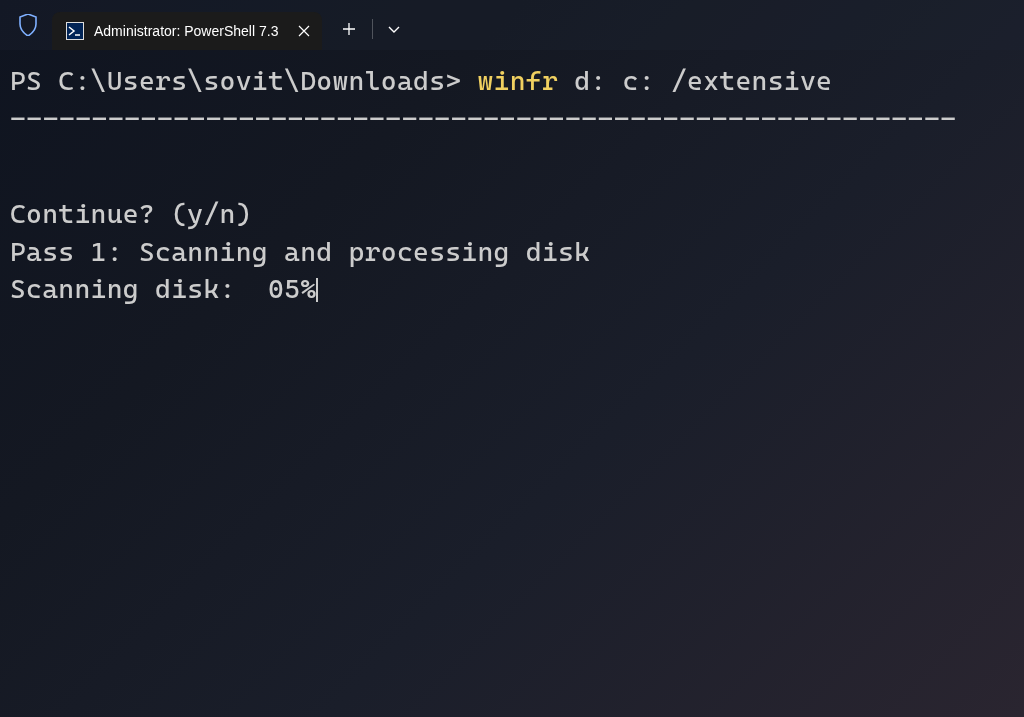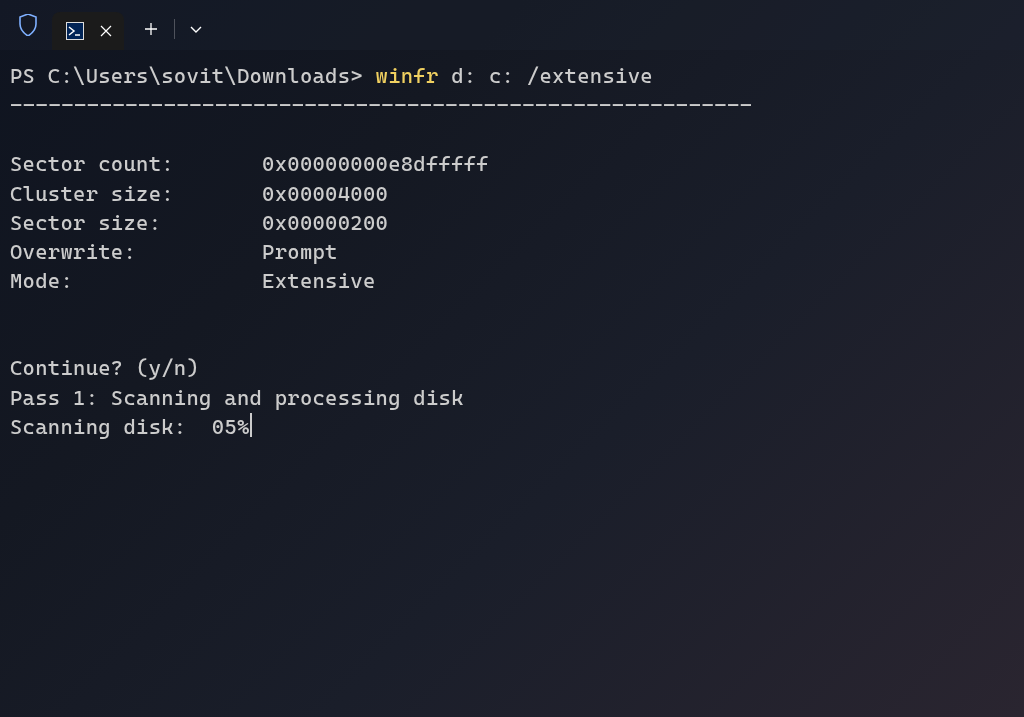--- a/index.html
+++ b/index.html
@@ -93,21 +93,21 @@
     .divider {
       width: 1px;
       height: 20px;
       background: rgba(255,255,255,0.25);
       margin-top: 8px;
       margin-left: 4px;
       margin-right: 4px;
     }
     .terminal-content {
       padding: 12px 10px;
-      font-size: 21px;
+      font-size: 27px;
       line-height: 1.39;
       color: #cccccc;
       letter-spacing: 0.3px;
     }
     .prompt-line {
       white-space: pre;
     }
     .prompt {
       color: #cccccc;
     }
@@ -145,20 +145,21 @@
       <path d="M9 0 L17 3 L17 10 Q17 17 9 22 Q1 17 1 10 L1 3 Z" fill="none" stroke="#7fb0ff" stroke-width="1.6"></path>
     </svg>
   </div>
   <div class="tab">
     <div class="tab-icon">
       <svg width="14" height="10" viewBox="0 0 14 10">
         <path d="M1 1 L6 5 L1 9" stroke="#ffffff" stroke-width="1.5" fill="none"></path>
         <path d="M7 9 L12 9" stroke="#ffffff" stroke-width="1.5"></path>
       </svg>
     </div>
+    <span class="tab-title">Administrator: PowerShell 7.3</span>
     <div class="tab-close">
       <svg width="12" height="12" viewBox="0 0 12 12">
         <path d="M1 1 L11 11 M11 1 L1 11" stroke="#ffffff" stroke-width="1.2"></path>
       </svg>
     </div>
   </div>
   <div class="new-tab-btn">
     <svg width="14" height="14" viewBox="0 0 14 14">
       <path d="M7 1 L7 13 M1 7 L13 7" stroke="#ffffff" stroke-width="1.3"></path>
     </svg>
@@ -170,22 +171,17 @@
     </svg>
   </div>
 </div>
 
 <div class="terminal-content">
   <div class="prompt-line"><span class="prompt">PS C:\Users\sovit\Downloads&gt; </span><span class="command">winfr</span><span class="args"> d: c: /extensive</span></div>
 
   <div class="divider-line">----------------------------------------------------------</div>
 
 
-  <div class="output-block"><span>Sector count:       0x00000000e8dfffff</span>
-<span>Cluster size:       0x00004000</span>
-<span>Sector size:        0x00000200</span>
-<span>Overwrite:          Prompt</span>
-<span>Mode:               Extensive</span></div>
 
   <div class="output-block" style="margin-top:58px;"><span>Continue? (y/n)</span>
 <span>Pass 1: Scanning and processing disk</span>
 <span>Scanning disk:  05%</span><span class="cursor"></span></div>
 </div>
 
 </body></html>

